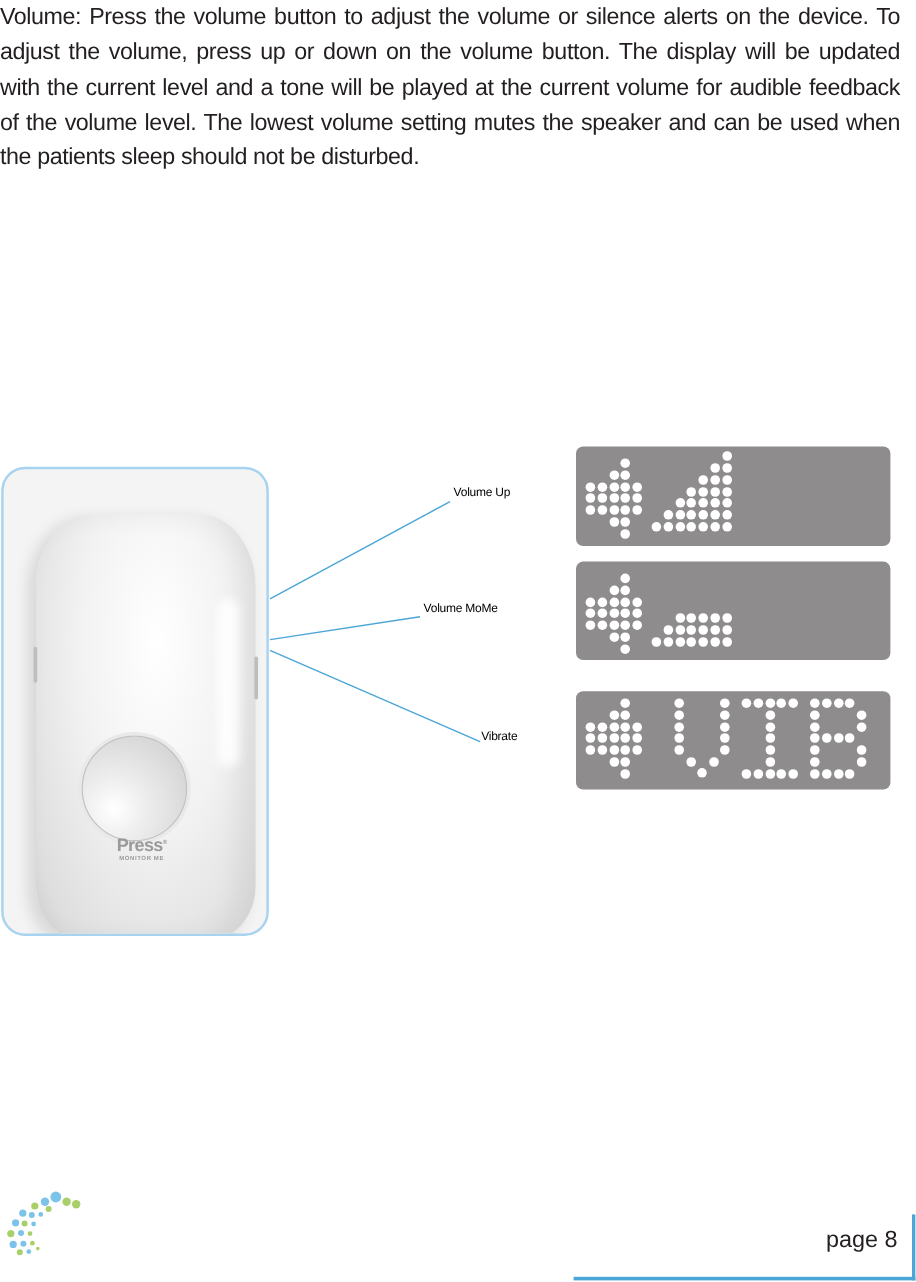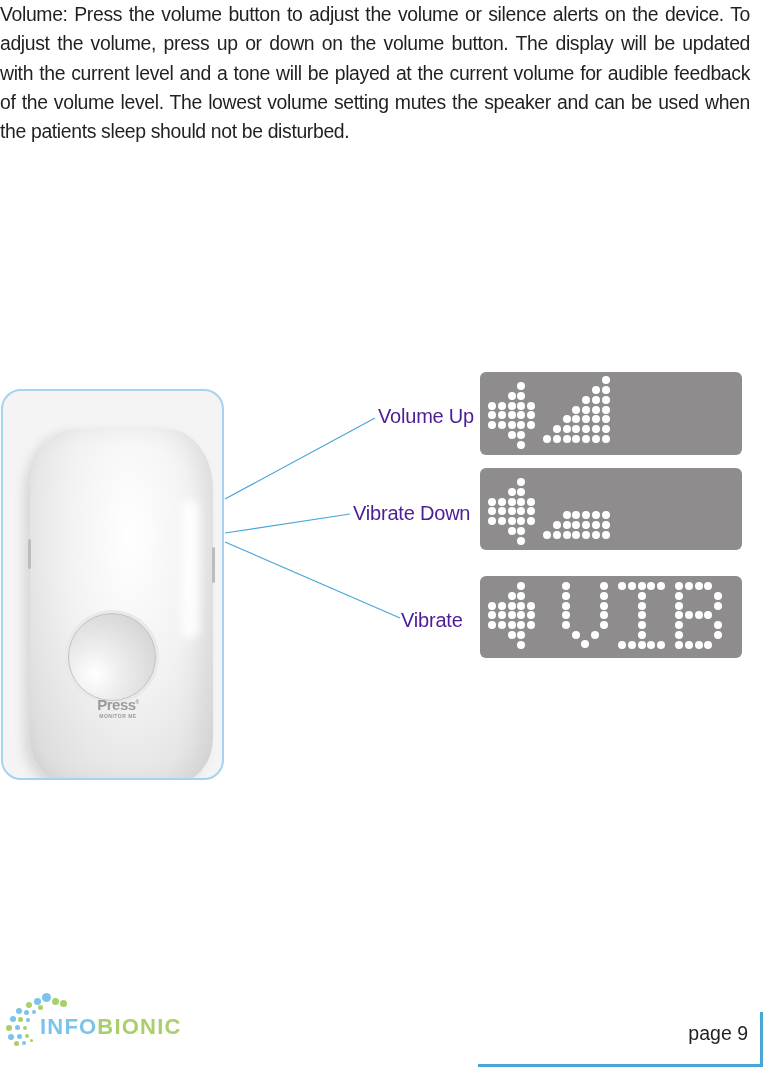--- a/index.html
+++ b/index.html
@@ -17,21 +17,21 @@
                background: rgba(255,255,255,0.85); filter: blur(4px); }
   .side-btn-l { position: absolute; left: -2px; top: 110px; width: 3px; height: 30px; background: #bdbdbd; border-radius: 2px; }
   .side-btn-r { position: absolute; right: -2px; top: 118px; width: 3px; height: 36px; background: #bdbdbd; border-radius: 2px; }
   .center-btn { position: absolute; left: 38px; top: 184px; width: 86px; height: 86px; border-radius: 50%;
                 background: radial-gradient(circle at 30% 70%, #ffffff 0%, #eeeeee 30%, #d8d8d8 75%, #c9c9c9 100%);
                 border: 1px solid #c2c2c2; box-shadow: 0 0 0 3px #e9e9e9; }
   .brand { position: absolute; left: 58px; top: 265px; width: 60px; text-align: center; color: #9a9a9a; }
   .brand .name { font-size: 15px; font-weight: bold; letter-spacing: -0.5px; line-height: 16px; }
   .brand .sub { font-size: 5px; font-weight: bold; letter-spacing: 0.5px; line-height: 6px; }
   svg.lines { position: absolute; left: 0; top: 0; }
-  .callout { position: absolute; font-size: 20px; color: #4c1d95; letter-spacing: -0.2px; white-space: nowrap; }
+  .callout { position: absolute; font-size: 10px; color: #000000; letter-spacing: -0.2px; white-space: nowrap; }
   .panel { position: absolute; left: 480px; width: 262px; background: #8e8c8d; border-radius: 6px; }
   .dot { position: absolute; width: 8px; height: 8px; border-radius: 50%; background: #ffffff; }
   .logo { position: absolute; left: 2px; top: 990px; width: 190px; height: 60px; }
   .logo-text { position: absolute; left: 38px; top: 24px; font-size: 22px; font-weight: bold; letter-spacing: 1.2px; }
   .logo-text .info { color: #7cc3ea; }
   .logo-text .bionic { color: #a9cf6a; }
   .logo-dot { position: absolute; border-radius: 50%; }
   .footer { position: absolute; left: 478px; top: 1012px; width: 282px; height: 52px;
             border-right: 3px solid #4ba6d8; border-bottom: 3px solid #4ba6d8; }
   .page-num { position: absolute; right: 12px; top: 10px; font-size: 19.5px; color: #231f20; }
@@ -54,21 +54,21 @@
   </div>
 </div>
 
 <svg class="lines" width="763" height="1068">
   <line x1="225" y1="499" x2="375" y2="418" stroke="#4ba6d8" stroke-width="1.2"></line>
   <line x1="225" y1="533" x2="350" y2="514" stroke="#4ba6d8" stroke-width="1.2"></line>
   <line x1="225" y1="542" x2="400" y2="618" stroke="#4ba6d8" stroke-width="1.2"></line>
 </svg>
 
 <div class="callout" style="left:378px; top:405px;">Volume Up</div>
-<div class="callout" style="left:353px; top:502px;">Vibrate Down</div>
+<div class="callout" style="left:353px; top:502px;">Volume MoMe</div>
 <div class="callout" style="left:401px; top:609px;">Vibrate</div>
 
 <div class="panel" id="p1" style="top:372px; height:83px;">
     <div class="dot" style="left: 37.4px; top: 10px;"></div>
     <div class="dot" style="left: 27.6px; top: 19.8px;"></div>
     <div class="dot" style="left: 37.4px; top: 19.8px;"></div>
     <div class="dot" style="left: 8px; top: 29.6px;"></div>
     <div class="dot" style="left: 17.8px; top: 29.6px;"></div>
     <div class="dot" style="left: 27.6px; top: 29.6px;"></div>
     <div class="dot" style="left: 37.4px; top: 29.6px;"></div>
@@ -243,20 +243,17 @@
   <div class="logo-dot" style="left:24px;top:28px;width:4px;height:4px;background:#7cc3ea"></div>
   <div class="logo-dot" style="left:4px;top:35px;width:6px;height:6px;background:#a9cf6a"></div>
   <div class="logo-dot" style="left:13px;top:35px;width:5px;height:5px;background:#7cc3ea"></div>
   <div class="logo-dot" style="left:21px;top:36px;width:4px;height:4px;background:#a9cf6a"></div>
   <div class="logo-dot" style="left:6px;top:44px;width:6px;height:6px;background:#7cc3ea"></div>
   <div class="logo-dot" style="left:15px;top:44px;width:5px;height:5px;background:#7cc3ea"></div>
   <div class="logo-dot" style="left:23px;top:44px;width:4px;height:4px;background:#a9cf6a"></div>
   <div class="logo-dot" style="left:12px;top:51px;width:5px;height:5px;background:#a9cf6a"></div>
   <div class="logo-dot" style="left:20px;top:51px;width:4px;height:4px;background:#7cc3ea"></div>
   <div class="logo-dot" style="left:28px;top:49px;width:3px;height:3px;background:#a9cf6a"></div>
-  <div class="logo-text">
-    <span class="info">INFO</span><span class="bionic">BIONIC</span>
-  </div>
 </div>
 
 <div class="footer">
-  <div class="page-num">page 9</div>
+  <div class="page-num">page 8</div>
 </div>
 
 </body></html>

